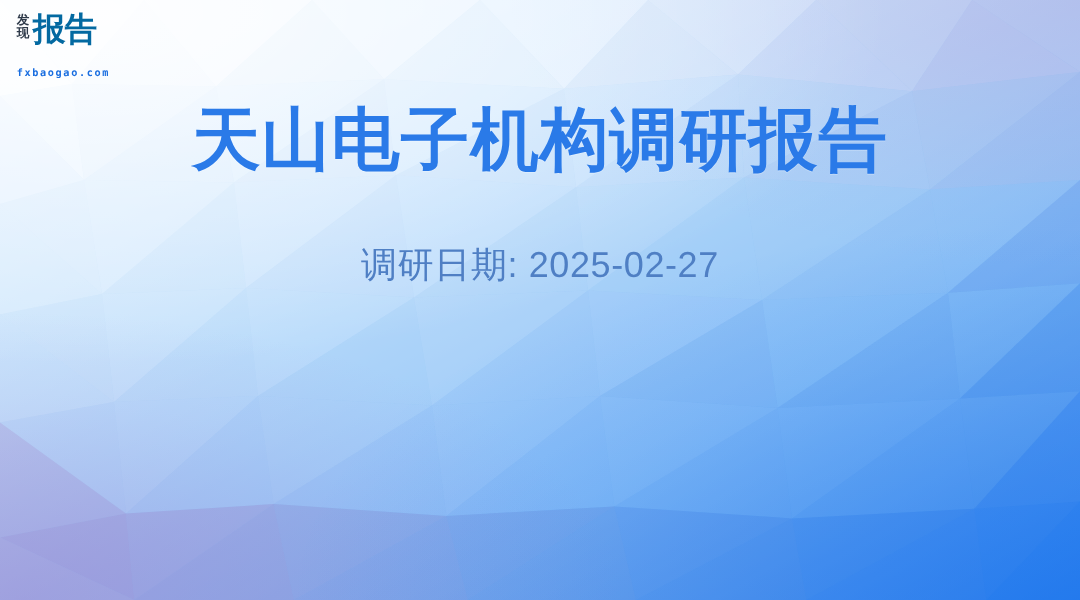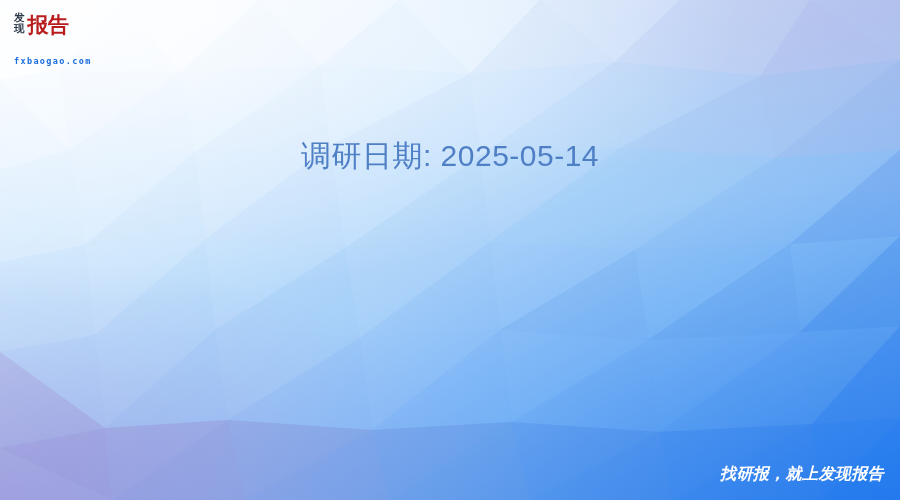--- a/index.html
+++ b/index.html
@@ -59,24 +59,24 @@
     padding-top: 1px;
   }
   #logo-cn-stack span {
     font-size: 10.5px;
     line-height: 11px;
     color: #2f3a4a;
     font-weight: 700;
     letter-spacing: 0;
   }
   #logo-big {
-    font-size: 21px;
+    font-size: 27px;
     line-height: 27px;
     font-weight: 700;
-    color: #b91c1c;
+    color: #0369a1;
     letter-spacing: -0.5px;
   }
   #logo-domain {
     margin-top: 18px;
     font-size: 8.5px;
     line-height: 10px;
     font-weight: 700;
     color: #1a6ee0;
     letter-spacing: 1.35px;
     font-family: "DejaVu Sans Mono", "Liberation Mono", monospace;
@@ -244,18 +244,18 @@
       <div id="logo-cn-stack">
         <span>发</span>
         <span>现</span>
       </div>
       <div id="logo-big">报告</div>
     </div>
     <div id="logo-domain">fxbaogao.com</div>
   </div>
 
   <div id="title-block">
-    <div id="report-subtitle">调研日期: 2025-05-14</div>
+    <h1 id="report-title">天山电子机构调研报告</h1>
+    <div id="report-subtitle">调研日期: 2025-02-27</div>
   </div>
 
-  <div id="footer-slogan">找研报，就上发现报告</div>
 
 </div>
 
 </body></html>

